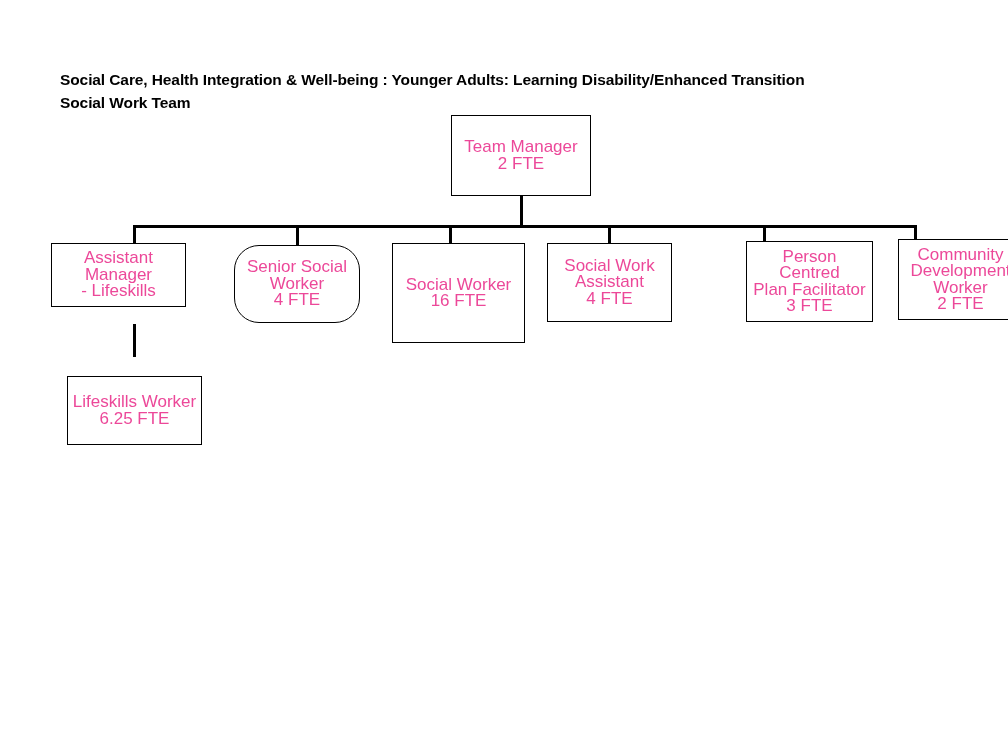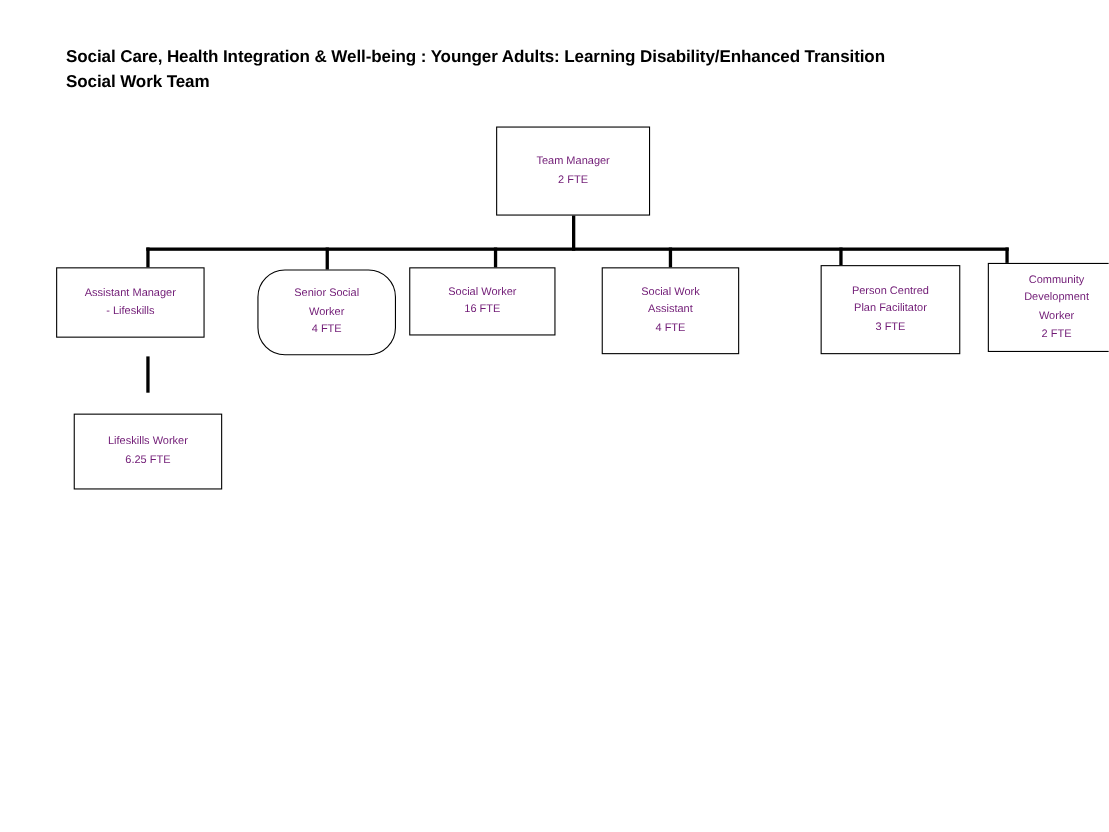--- a/index.html
+++ b/index.html
@@ -13,21 +13,21 @@
     height: 756px;
     background: #ffffff;
     overflow: hidden;
     font-family: "Liberation Sans", sans-serif;
   }
 
   
   #chart-title {
     position: absolute;
     left: 60px;
-    top: 40px;
+    top: 68px;
     width: 880px;
     font-size: 15.5px;
     font-weight: bold;
     line-height: 23px;
     color: #000000;
     letter-spacing: -0.1px;
     white-space: pre-line;
   }
 
   
@@ -36,23 +36,23 @@
     box-sizing: border-box;
     border: 1.5px solid #000000;
     background: #ffffff;
     display: flex;
     align-items: center;
     justify-content: center;
     text-align: center;
     z-index: 2;
   }
   .node-label {
-    font-size: 10px;
+    font-size: 17px;
     line-height: 16.5px;
-    color: #701a75;
+    color: #ec4899;
     white-space: pre-line;
     padding: 0 4px;
   }
 
   
   .conn {
     position: absolute;
     background: #000000;
     z-index: 1;
   }
@@ -89,21 +89,21 @@
     <span class="node-label">Assistant Manager
 - Lifeskills</span>
   </div>
 
   <div class="node" style="left:234px; top:245px; width:126px; height:78px;border-radius:25px;">
     <span class="node-label">Senior Social
 Worker
 4 FTE</span>
   </div>
 
-  <div class="node" style="left:372px; top:243px; width:133px; height:62px;">
+  <div class="node" style="left:392px; top:243px; width:133px; height:100px;">
     <span class="node-label">Social Worker
 16 FTE</span>
   </div>
 
   <div class="node" style="left:547px; top:243px; width:125px; height:79px;">
     <span class="node-label">Social Work
 Assistant
 4 FTE</span>
   </div>
 

